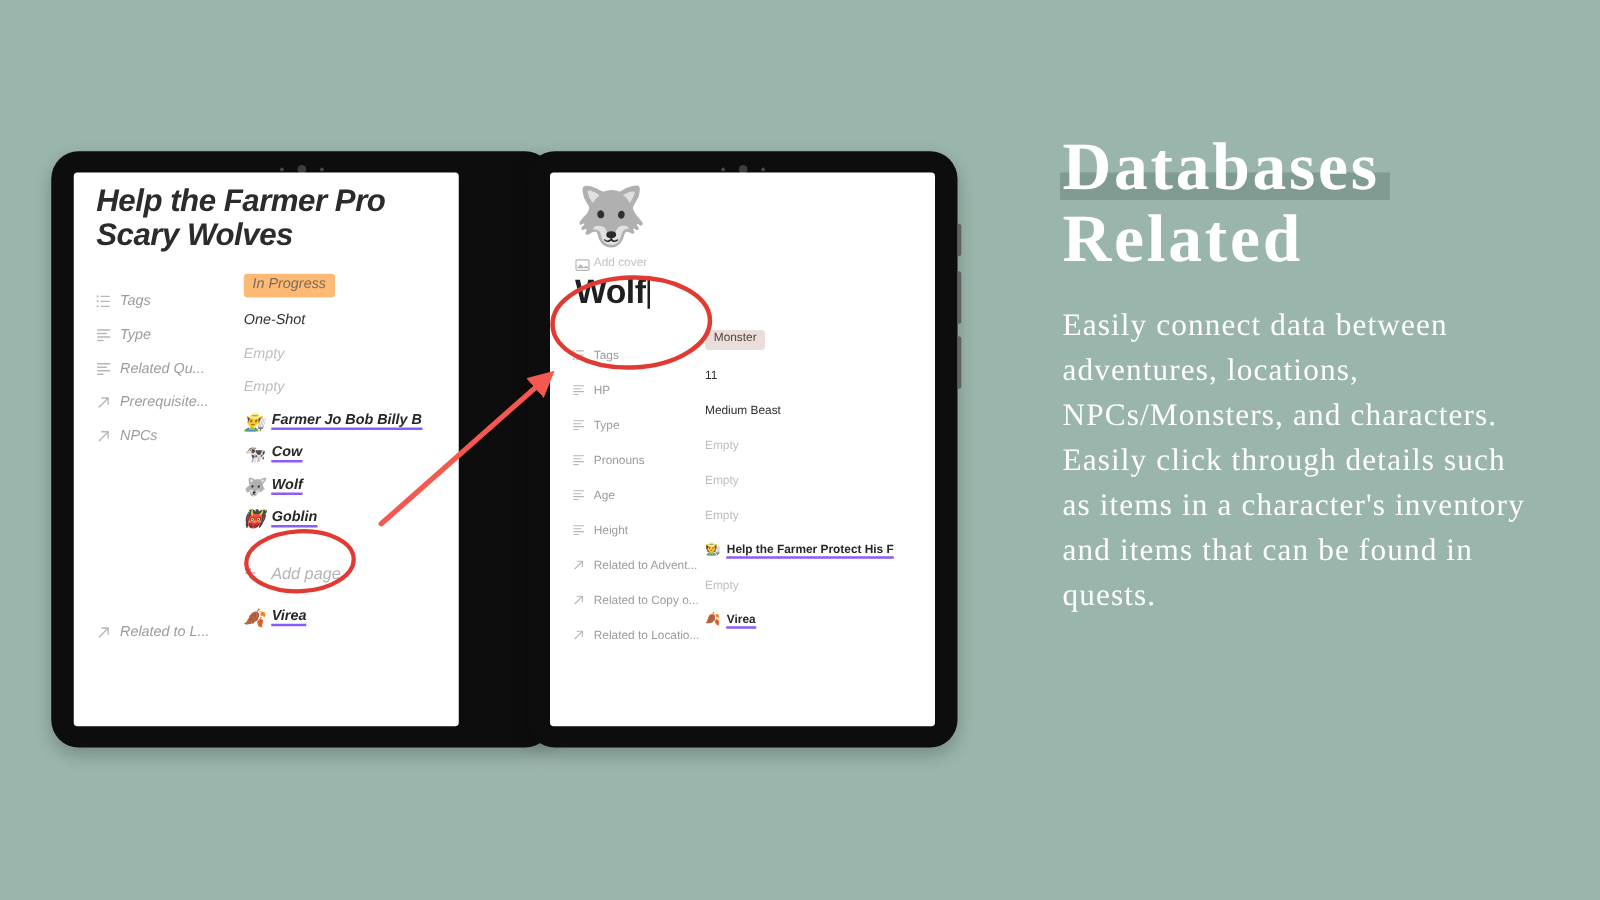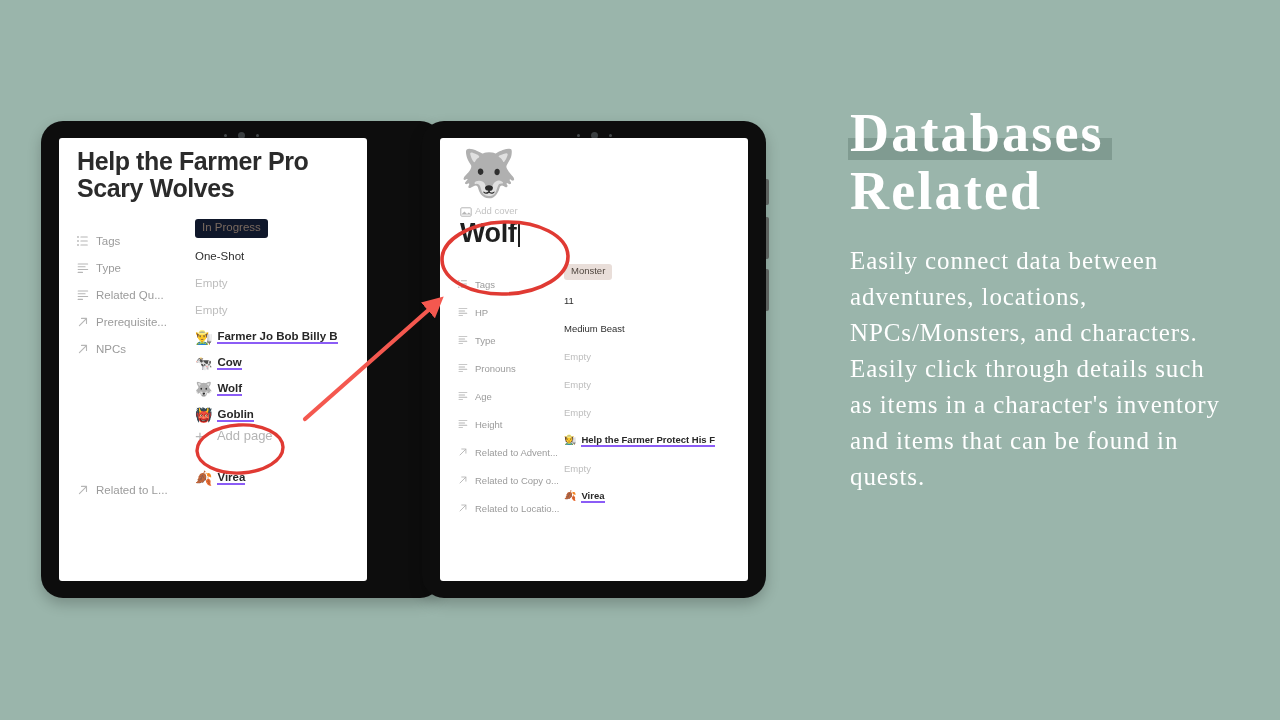--- a/index.html
+++ b/index.html
@@ -13,21 +13,21 @@
     position: relative;
   }
 
   
   .tablet {
     position: absolute;
     background: #0d0d0d;
     border-radius: 22px;
     box-shadow: 0 6px 14px rgba(0,0,0,0.22);
   }
-  .tablet-left  { left: 41px;  top: 121px; width: 401px; height: 477px; }
+  .tablet-left  { left: 41px;  top: 121px; width: 401px; height: 477px; font-style: italic; }
   .tablet-right { left: 422px; top: 121px; width: 344px; height: 477px; }
 
   
   .side-btn {
     position: absolute;
     right: -3px;
     width: 3px;
     background: #5d625f;
     border-radius: 0 2px 2px 0;
   }
@@ -101,45 +101,46 @@
   .prop-value.empty { color: #bdbdbd; }
   .prop-value.italic { font-style: italic; }
 
   .tag {
     display: inline-block;
     padding: 2px 7px 3px;
     border-radius: 3px;
     font-size: 11.5px;
     line-height: 1.15;
   }
-  .tag.inprogress { background: #0f172a; color: #7a6a5f; }
+  .tag.inprogress { background: #fdba74; color: #7a6a5f; }
   .tag.monster    { background: #e9ded9; color: #50463f; }
 
   .linked {
     font-weight: bold;
     color: #272727;
     border-bottom: 2px solid #8b5cf6;
     font-size: 11.5px;
   }
 
   .sub-row {
     display: flex;
     align-items: center;
     height: 26px;
     padding-left: 118px;
   }
 
   .add-page {
     display: flex;
-    align-items: flex-start;
+    align-items: center;
     gap: 12px;
     height: 28px;
     padding-left: 118px;
     color: #b4b4b4;
     font-size: 13px;
+    margin-top: 16px;
   }
   .plus {
     font-size: 17px;
     line-height: 1;
     color: #b9b9b9;
     font-weight: 300;
   }
 
   
   .emj { font-size: 13px; line-height: 1; display: inline-block; }

